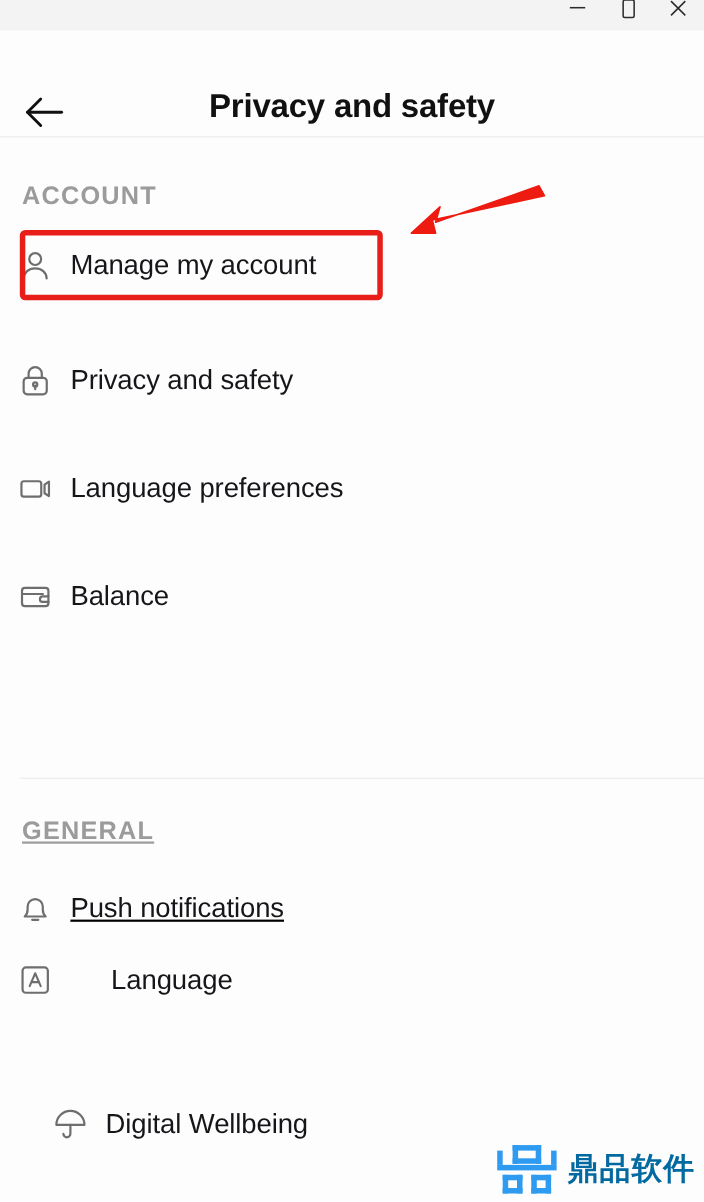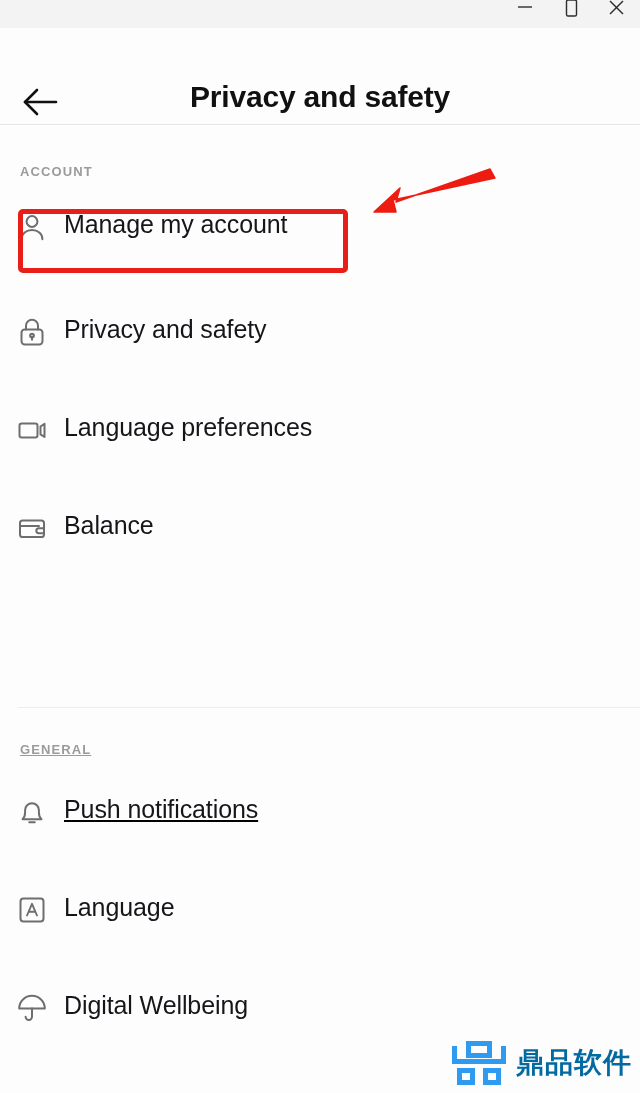--- a/index.html
+++ b/index.html
@@ -66,21 +66,21 @@
   
   .content {
     position: absolute;
     left: 0; top: 126px;
     width: 640px;
     bottom: 0;
     background: #fdfdfd;
   }
 
   .section-label {
-    font-size: 13px;
+    font-size: 23px;
     font-weight: 700;
     color: #9b9b9b;
     letter-spacing: 1.1px;
     padding-left: 20px;
   }
   #section-account-label { position: absolute; top: 38px; left: 0; }
   #section-general-label { position: absolute; top: 616px; left: 0; text-decoration: underline; }
 
   .divider {
     position: absolute;
@@ -90,21 +90,21 @@
     background: #ececec;
   }
   #divider-sections { top: 581px; }
 
   .menu-item {
     position: absolute;
     left: 0;
     width: 640px;
     height: 62px;
     display: flex;
-    align-items: flex-start;
+    align-items: center;
     box-sizing: border-box;
   }
   .menu-icon {
     width: 64px;
     min-width: 64px;
     display: flex;
     align-items: center;
     justify-content: center;
     color: #6e6e6e;
   }
@@ -260,34 +260,34 @@
       <svg width="34" height="34" viewBox="0 0 34 34" aria-hidden="true">
         <g fill="none" stroke="#6e6e6e" stroke-width="2" stroke-linejoin="round" stroke-linecap="round">
           <path d="M7.5 24.2h19c-2.2-1.8-2.6-3.3-2.6-6.6v-2.4a6.9 6.9 0 0 0-13.8 0v2.4c0 3.3-0.4 4.8-2.6 6.6z"></path>
           <line x1="14.2" y1="27.2" x2="19.8" y2="27.2"></line>
         </g>
       </svg>
     </span>
     <span class="menu-label">Push notifications</span>
   </div>
 
-  <div class="menu-item" style="top:767px;">
+  <div class="menu-item" style="top:734px;gap:37px;">
     <span class="menu-icon">
       <svg width="34" height="34" viewBox="0 0 34 34" aria-hidden="true">
         <g fill="none" stroke="#6e6e6e" stroke-linejoin="round" stroke-linecap="round">
           <rect x="5.5" y="5.5" width="23" height="23" rx="3" stroke-width="2"></rect>
           <path d="M12 22.5 L17 10.8 L22 22.5" stroke-width="1.9"></path>
           <line x1="13.9" y1="18.8" x2="20.1" y2="18.8" stroke-width="1.9"></line>
         </g>
       </svg>
     </span>
     <span class="menu-label">Language</span>
   </div>
 
-  <div class="menu-item" style="top:865px;">
+  <div class="menu-item" style="top:865px;padding-left:32px;">
     <span class="menu-icon">
       <svg width="34" height="34" viewBox="0 0 34 34" aria-hidden="true">
         <g fill="none" stroke="#6e6e6e" stroke-width="2" stroke-linejoin="round" stroke-linecap="round">
           <path d="M4.2 17.6a12.8 12.8 0 0 1 25.6 0z"></path>
           <path d="M17 17.6v8.1a3.2 3.2 0 0 1-6.4 0"></path>
         </g>
       </svg>
     </span>
     <span class="menu-label">Digital Wellbeing</span>
   </div>

